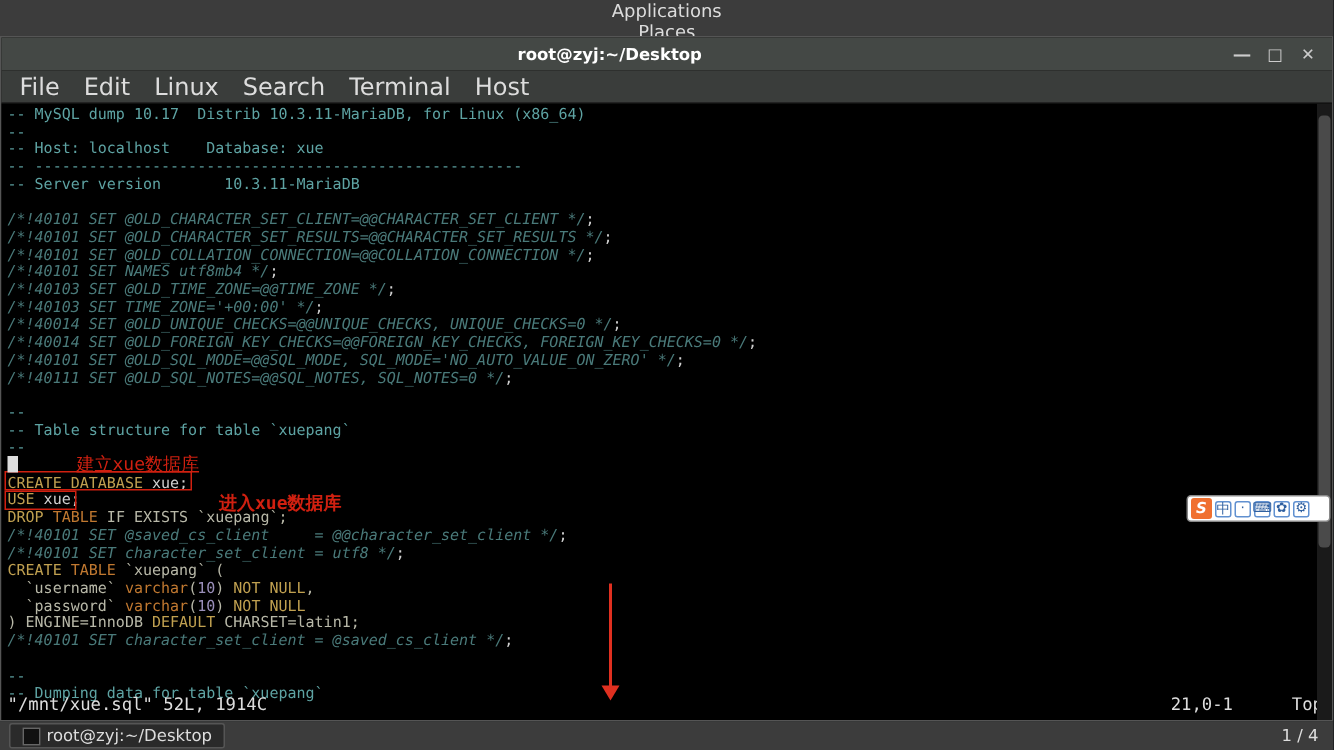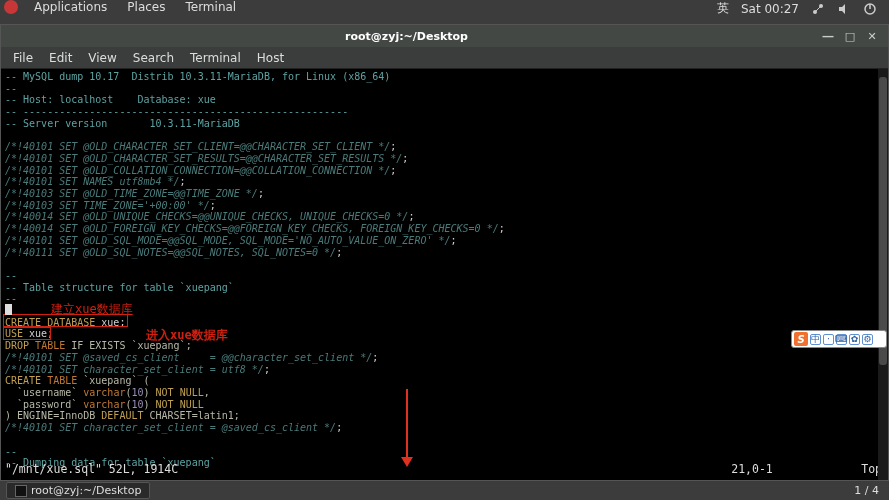--- a/index.html
+++ b/index.html
@@ -8,23 +8,24 @@
     font-family: "DejaVu Sans", "Liberation Sans", sans-serif;
     font-size: 12px;
     background: #2e3436;
     overflow: hidden;
     position: relative;
   }
   .top-panel {
     height: 24px;
     background: #3c3c3c;
     display: flex;
-    align-items: flex-start;
+    align-items: center;
     color: #ddd;
     padding: 0 4px;
+    flex-direction: column;
   }
   .top-panel .logo {
     width: 14px; height: 14px;
     border-radius: 50%;
     background: #c83737;
     margin-right: 6px;
   }
   .top-panel .menu-item { padding: 0 10px; font-size: 12px; cursor: pointer; }
   .top-panel .sep { flex: 1; }
   .top-panel .tray { display: flex; align-items: center; gap: 12px; padding-right: 8px; }
@@ -54,21 +55,21 @@
   .win-titlebar .win-btn { width: 12px; height: 12px; cursor: pointer; display:flex; align-items:center; justify-content:center; color:#ccc; }
   .win-menubar {
     height: 22px;
     background: #3a3d3b;
     display: flex;
     align-items: center;
     color: #ddd;
     padding: 0 4px;
     border-bottom: 1px solid #222;
   }
-  .win-menubar .menu-item { padding: 0 8px; font-size: 12px; cursor: pointer; }
+  .win-menubar .menu-item { padding: 0 8px; font-size: 16px; cursor: pointer; }
 
   .terminal-area {
     flex: 1;
     position: relative;
     background: #000;
     overflow: hidden;
   }
   .terminal-text {
     position: absolute;
     left: 4px; top: 2px;
@@ -88,21 +89,21 @@
 
   .status-line {
     position: absolute;
     left: 4px; right: 6px; bottom: 4px;
     font-family: "DejaVu Sans Mono", monospace;
     font-size: 11.5px;
     color: #ddd;
     display: flex;
   }
   .status-line .left { flex: 1; }
-  .status-line .mid { width: 140px; text-align: center; }
+  .status-line .mid { width: 140px; text-align: right; }
   .status-line .right { width: 60px; text-align: right; }
 
   .scrollbar {
     position: absolute;
     right: 0; top: 0; bottom: 0;
     width: 10px;
     background: #1a1a1a;
   }
   .scrollbar .thumb {
     position: absolute;
@@ -219,21 +220,21 @@
     <div class="title">root@zyj:~/Desktop</div>
     <div class="win-btns">
       <div class="win-btn">―</div>
       <div class="win-btn">□</div>
       <div class="win-btn">✕</div>
     </div>
   </div>
   <div class="win-menubar">
     <div class="menu-item">File</div>
     <div class="menu-item">Edit</div>
-    <div class="menu-item">View</div>
+    <div class="menu-item">Linux</div>
     <div class="menu-item">Search</div>
     <div class="menu-item">Terminal</div>
     <div class="menu-item">Host</div>
   </div>
   <div class="terminal-area">
     <div class="terminal-text" id="term"><span class="c-cyan">-- MySQL dump 10.17  Distrib 10.3.11-MariaDB, for Linux (x86_64)</span>
 <span class="c-cyan">--</span>
 <span class="c-cyan">-- Host: localhost    Database: xue</span>
 <span class="c-cyan">-- ------------------------------------------------------</span>
 <span class="c-cyan">-- Server version       10.3.11-MariaDB</span>

